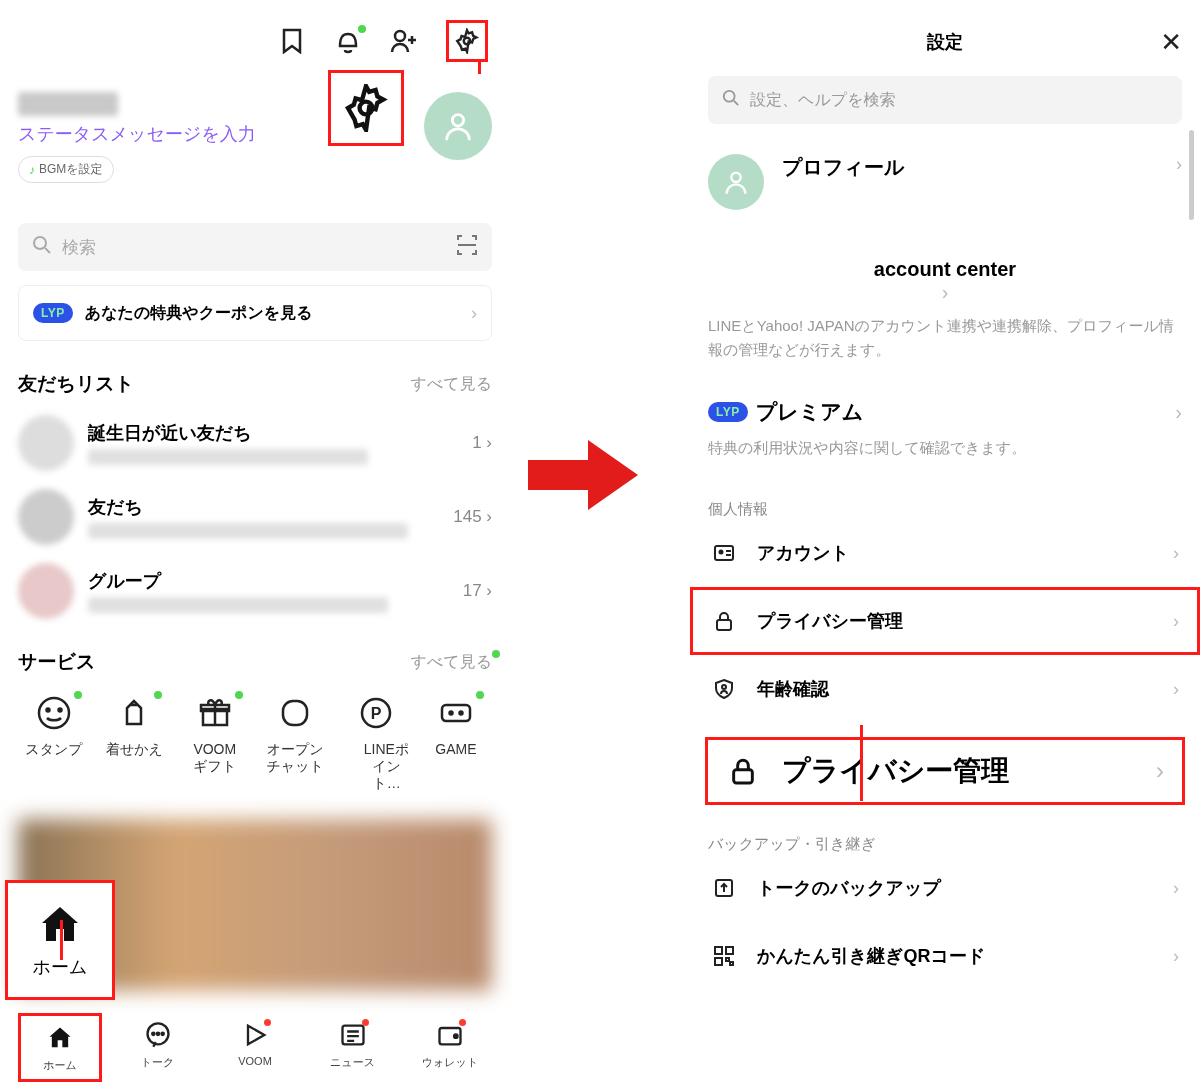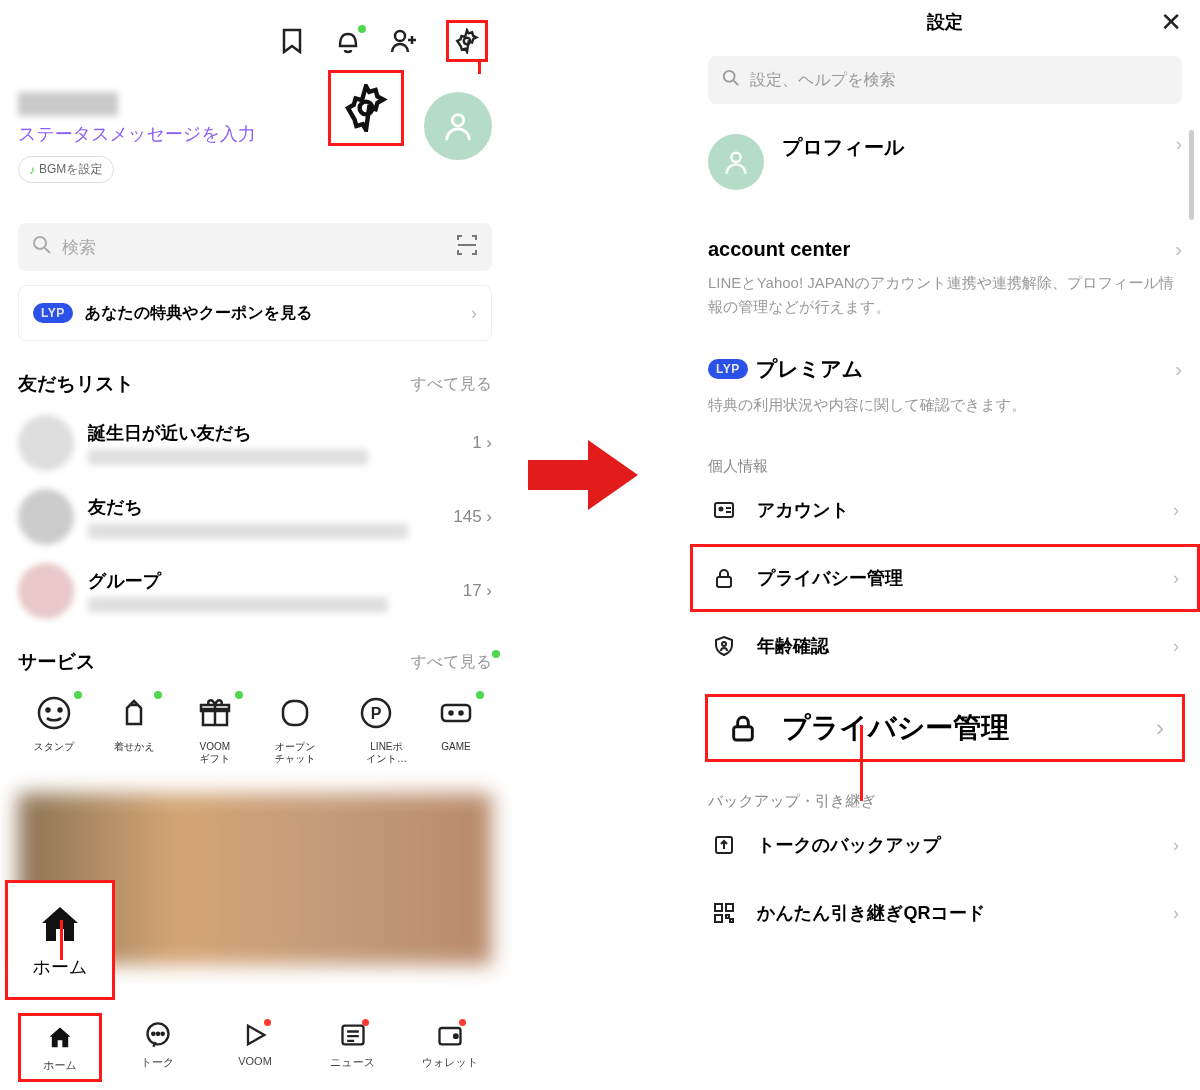--- a/index.html
+++ b/index.html
@@ -1,21 +1,21 @@
 <!DOCTYPE html>
 <html><head>
 <meta charset="utf-8">
 <style>
 * { margin: 0; padding: 0; box-sizing: border-box; font-family: -apple-system, "Hiragino Sans", sans-serif; }
 body { background: #fff; width: 1200px; height: 1090px; position: relative; overflow: hidden; }
 
 .container { display: flex; height: 100%; }
 .panel { width: 510px; position: relative; background: #fff; }
 .panel-left { padding: 0 18px; }
-.panel-right { margin-left: 180px; }
+.panel-right { margin-left: 180px; padding-top: 20px; }
 
 
 .header-icons { display: flex; justify-content: flex-end; gap: 28px; margin-top: 20px; padding-right: 4px; align-items: center; }
 .header-icon { width: 28px; height: 28px; display: flex; align-items: center; justify-content: center; position: relative; }
 .green-dot { position: absolute; top: -2px; right: -4px; width: 8px; height: 8px; border-radius: 50%; background: #4fd84f; }
 
 .red-box { border: 3px solid #ff1a1a; }
 
 
 .profile-section { margin-top: 30px; display: flex; justify-content: space-between; align-items: flex-start; }
@@ -29,21 +29,21 @@
 .gear-callout { position: absolute; top: 70px; left: 328px; width: 76px; height: 76px; display: flex; align-items: center; justify-content: center; background: #fff; }
 
 
 .search-bar { margin-top: 40px; background: #f4f4f4; border-radius: 8px; height: 48px; display: flex; align-items: center; padding: 0 14px; gap: 10px; }
 .search-bar .mag { color: #aaa; }
 .search-bar .ph { color: #aaa; font-size: 17px; flex: 1; }
 .scan-icon { color: #888; }
 
 
 .lyp-card { margin-top: 14px; border: 1px solid #eee; border-radius: 8px; height: 56px; display: flex; align-items: center; padding: 0 14px; gap: 12px; }
-.lyp-badge { background: #2b51e6; color: #e5e5e5; font-weight: 800; font-size: 12px; padding: 3px 8px; border-radius: 10px; letter-spacing: 0.5px; }
+.lyp-badge { background: #2b51e6; color: #86efac; font-weight: 800; font-size: 12px; padding: 3px 8px; border-radius: 10px; letter-spacing: 0.5px; }
 .lyp-text { font-size: 16px; font-weight: 600; flex: 1; }
 .chev { color: #bbb; font-size: 18px; }
 
 
 .section-head { display: flex; justify-content: space-between; align-items: center; margin-top: 30px; }
 .section-title { font-size: 19px; font-weight: 700; }
 .see-all { color: #999; font-size: 16px; position: relative; }
 
 
 .friend-item { display: flex; align-items: center; gap: 14px; margin-top: 18px; }
@@ -51,21 +51,21 @@
 .friend-info { flex: 1; }
 .friend-name { font-size: 18px; font-weight: 600; }
 .friend-sub-blur { height: 16px; width: 280px; background: #e0e0e0; filter: blur(3px); border-radius: 3px; margin-top: 4px; }
 .friend-count { color: #888; font-size: 17px; }
 
 
 .service-grid { display: flex; justify-content: space-between; margin-top: 18px; }
 .service-item { width: 72px; display: flex; flex-direction: column; align-items: center; gap: 8px; position: relative; }
 .service-icon { width: 40px; height: 40px; display: flex; align-items: center; justify-content: center; color: #333; position: relative; }
 .service-dot { position: absolute; top: -2px; right: 8px; width: 8px; height: 8px; border-radius: 50%; background: #4fd84f; }
-.service-label { font-size: 10px; color: #333; text-align: center; line-height: 1.2; }
+.service-label { font-size: 14px; color: #333; text-align: center; line-height: 1.2; }
 
 
 .banner-blur { margin-top: 28px; height: 172px; background: linear-gradient(90deg, #8b7355, #d4a574, #c49b7a, #b88a6b); filter: blur(10px); border-radius: 4px; }
 
 
 .home-callout { position: absolute; bottom: 90px; left: 5px; width: 110px; height: 120px; background: #fff; display: flex; flex-direction: column; align-items: center; justify-content: center; }
 
 
 .bottom-nav { position: absolute; bottom: 8px; left: 18px; right: 18px; display: flex; justify-content: space-between; }
 .nav-item { width: 84px; display: flex; flex-direction: column; align-items: center; gap: 4px; position: relative; padding: 6px 0; }
@@ -392,21 +392,21 @@
             <circle cx="12" cy="8" r="4"></circle>
             <path d="M4 22c0-5 4-8 8-8s8 3 8 8"></path>
           </svg>
     </div>
     <div class="profile-label">プロフィール</div>
     <div class="chev">›</div>
   </div>
 
   <div class="settings-group">
 
-    <div class="setting-row" style="padding-bottom:4px;">
+    <div class="setting-row" style="padding-bottom:4px;flex-direction:column;">
       <div class="account-center-title" style="margin-top:0; flex:1;">account center</div>
       <div class="chev-r">›</div>
     </div>
     <div class="setting-desc">LINEとYahoo! JAPANのアカウント連携や連携解除、プロフィール情報の管理などが行えます。</div>
 
     <div class="setting-row" style="padding-bottom:4px; padding-top:36px;">
       <div class="lyp-row" style="margin-top:0; flex:1;">
         <span class="lyp-badge">LYP</span>
         <span class="lyp-title">プレミアム</span>
       </div>

